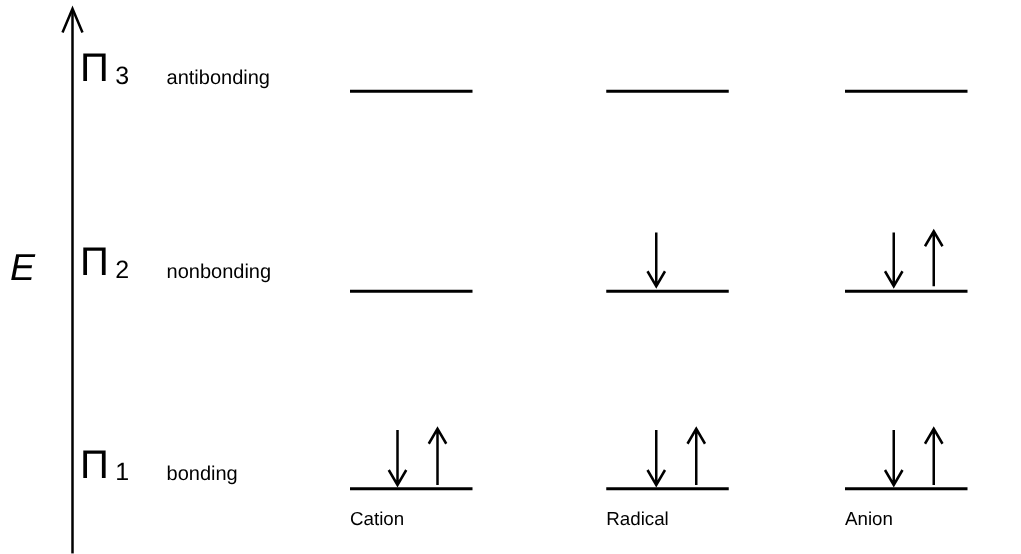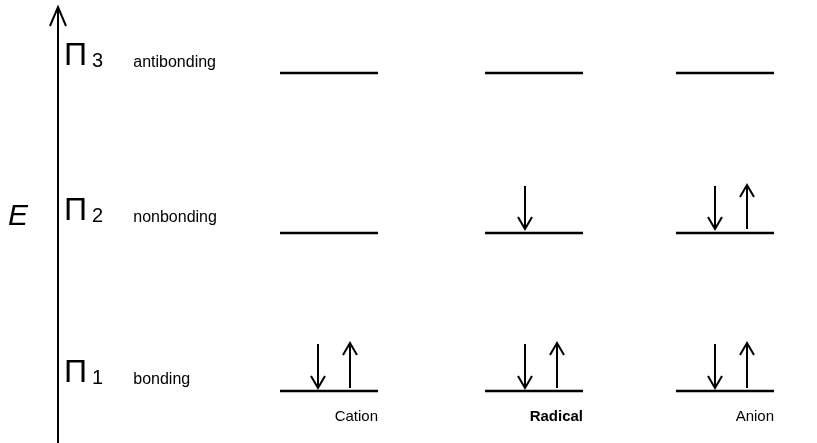--- a/index.html
+++ b/index.html
@@ -42,27 +42,27 @@
   .orb-label .pi   { font-size: 32px; line-height: 1; }
   .orb-label .idx  { font-size: 20px; line-height: 1; margin-left: 5px;  position: relative; top: 2px; }
   .orb-label .nm   { font-size: 16px; line-height: 1; margin-left: 30px; position: relative; top: 2px; }
   .row-antibonding { top: 38px; }
   .row-nonbonding  { top: 193px; }
   .row-bonding     { top: 355px; }
   .species-label {
     position: absolute;
     top: 408px;
     width: 98px;
-    text-align: right;
+    text-align: left;
     font-size: 15px;
     color: #000;
     line-height: 1.1;
   }
   .col-cation  { left: 280px; }
-  .col-radical { left: 485px; font-weight: bold; }
+  .col-radical { left: 485px; }
   .col-anion   { left: 676px; }
 </style>
 </head>
 <body>
 
 <div class="canvas">
 
   <svg class="gfx" viewBox="0 0 817 443" fill="none" stroke="#000">
 
     <path d="M58 443 L58 8" stroke-width="2"></path>

